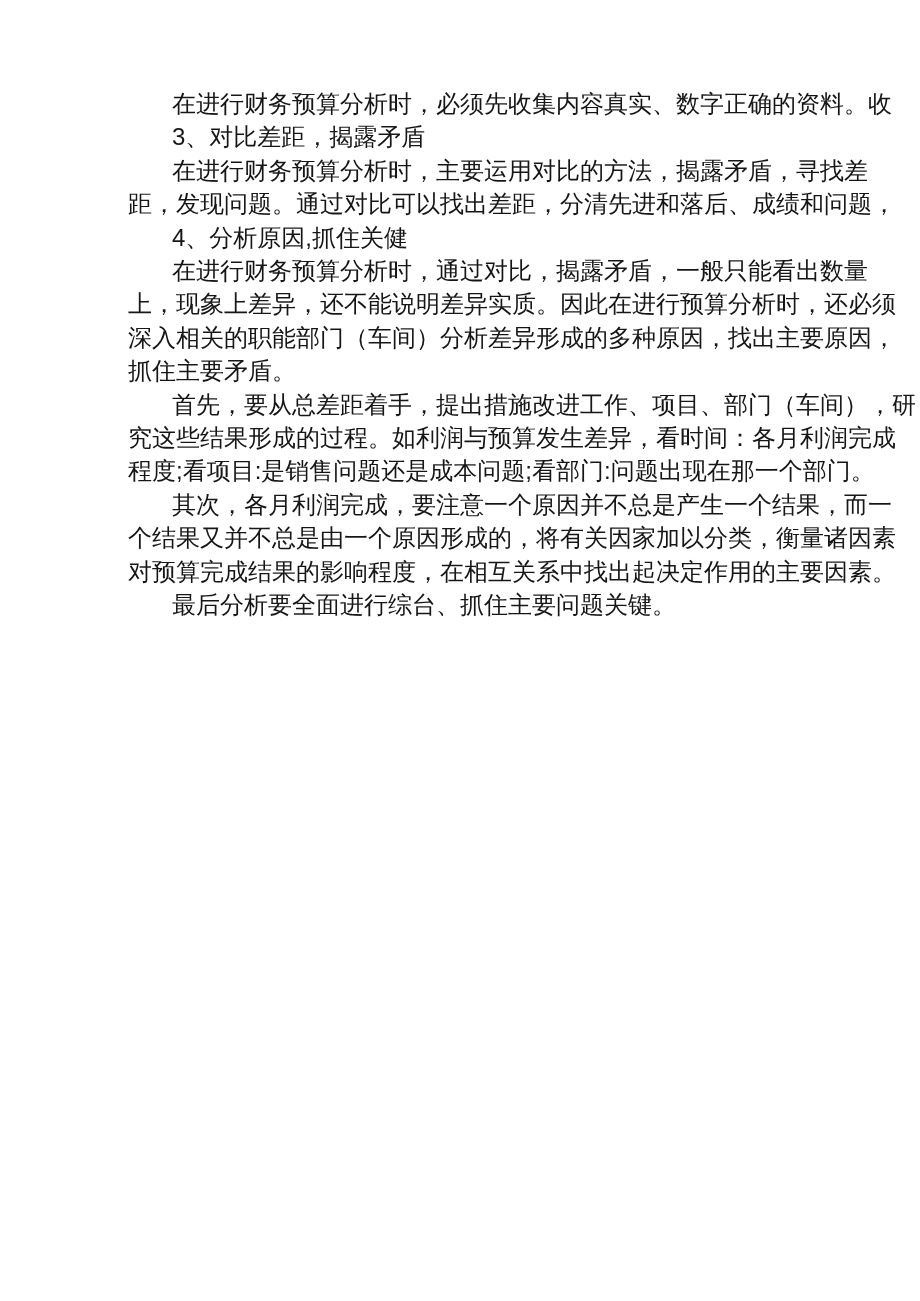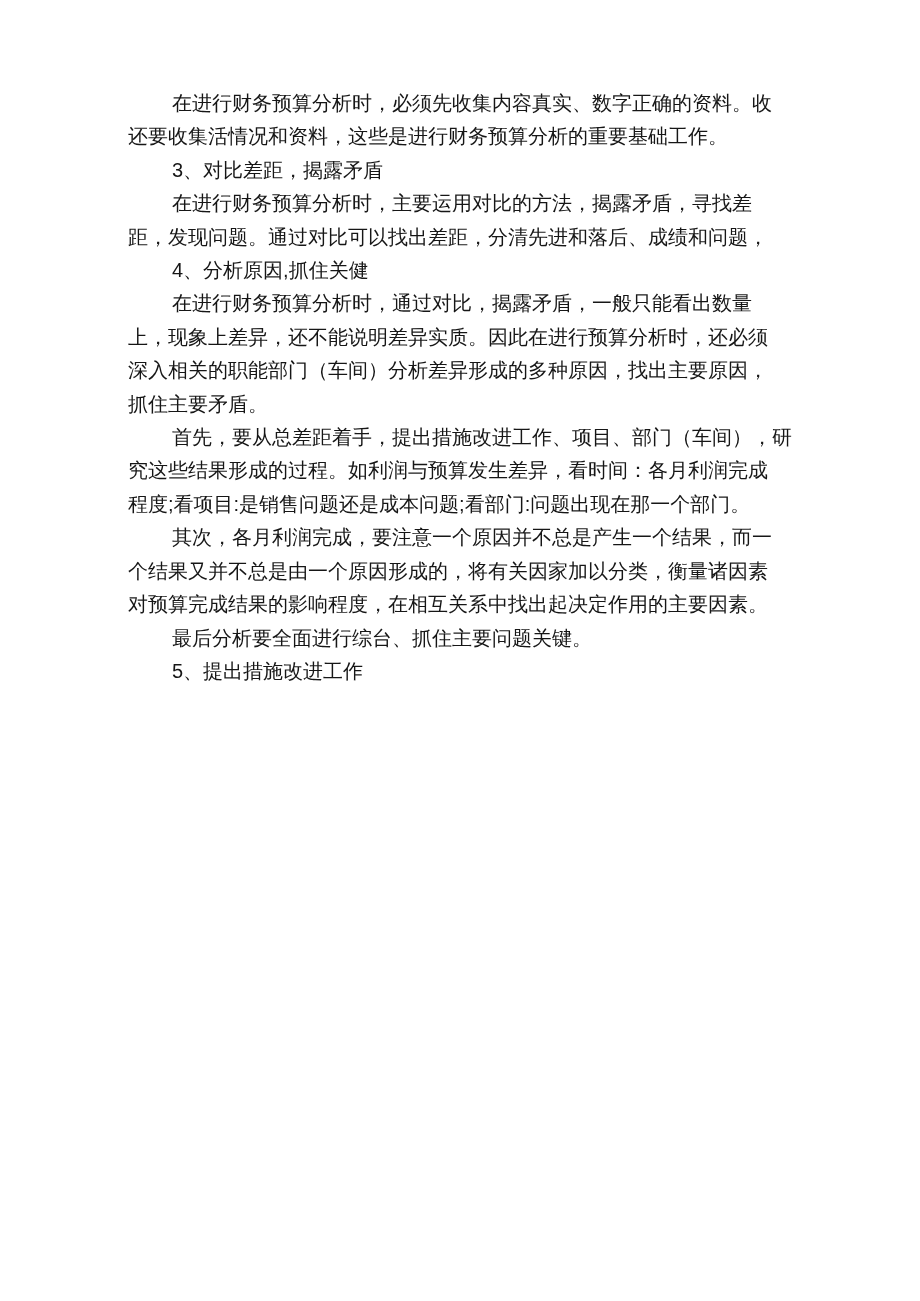--- a/index.html
+++ b/index.html
@@ -13,21 +13,21 @@
     height: 1301px;
     background: #ffffff;
     overflow: hidden;
     font-family: "Liberation Sans", sans-serif;
   }
   .text-block {
     position: absolute;
     left: 128px;
     top: 87px;
     width: 670px;
-    font-size: 20px;
+    font-size: 24px;
     line-height: 33.4px;
     color: #161616;
     -webkit-font-smoothing: antialiased;
   }
   .paragraph {
     margin: 0;
     padding: 0;
   }
   .line {
     white-space: pre;
@@ -38,21 +38,20 @@
     text-indent: 44px;
   }
 </style>
 </head>
 <body>
 
 <div class="page">
   <div class="text-block">
       <div class="paragraph">
         <div class="line first">在进行财务预算分析时，必须先收集内容真实、数字正确的资料。收</div>
-        <div class="line">还要收集活情况和资料，这些是进行财务预算分析的重要基础工作。</div>
       </div>
       <div class="paragraph">
         <div class="line first">3、对比差距，揭露矛盾</div>
       </div>
       <div class="paragraph">
         <div class="line first">在进行财务预算分析时，主要运用对比的方法，揭露矛盾，寻找差</div>
         <div class="line">距，发现问题。通过对比可以找出差距，分清先进和落后、成绩和问题，</div>
       </div>
       <div class="paragraph">
         <div class="line first">4、分析原因,抓住关健</div>
@@ -69,17 +68,14 @@
         <div class="line">程度;看项目:是销售问题还是成本问题;看部门:问题出现在那一个部门。</div>
       </div>
       <div class="paragraph">
         <div class="line first">其次，各月利润完成，要注意一个原因并不总是产生一个结果，而一</div>
         <div class="line">个结果又并不总是由一个原因形成的，将有关因家加以分类，衡量诸因素</div>
         <div class="line">对预算完成结果的影响程度，在相互关系中找出起决定作用的主要因素。</div>
       </div>
       <div class="paragraph">
         <div class="line first">最后分析要全面进行综台、抓住主要问题关键。</div>
       </div>
-      <div class="paragraph">
-        <div class="line first">5、提出措施改进工作</div>
-      </div>
     </div>
 </div>
 
 </body></html>

